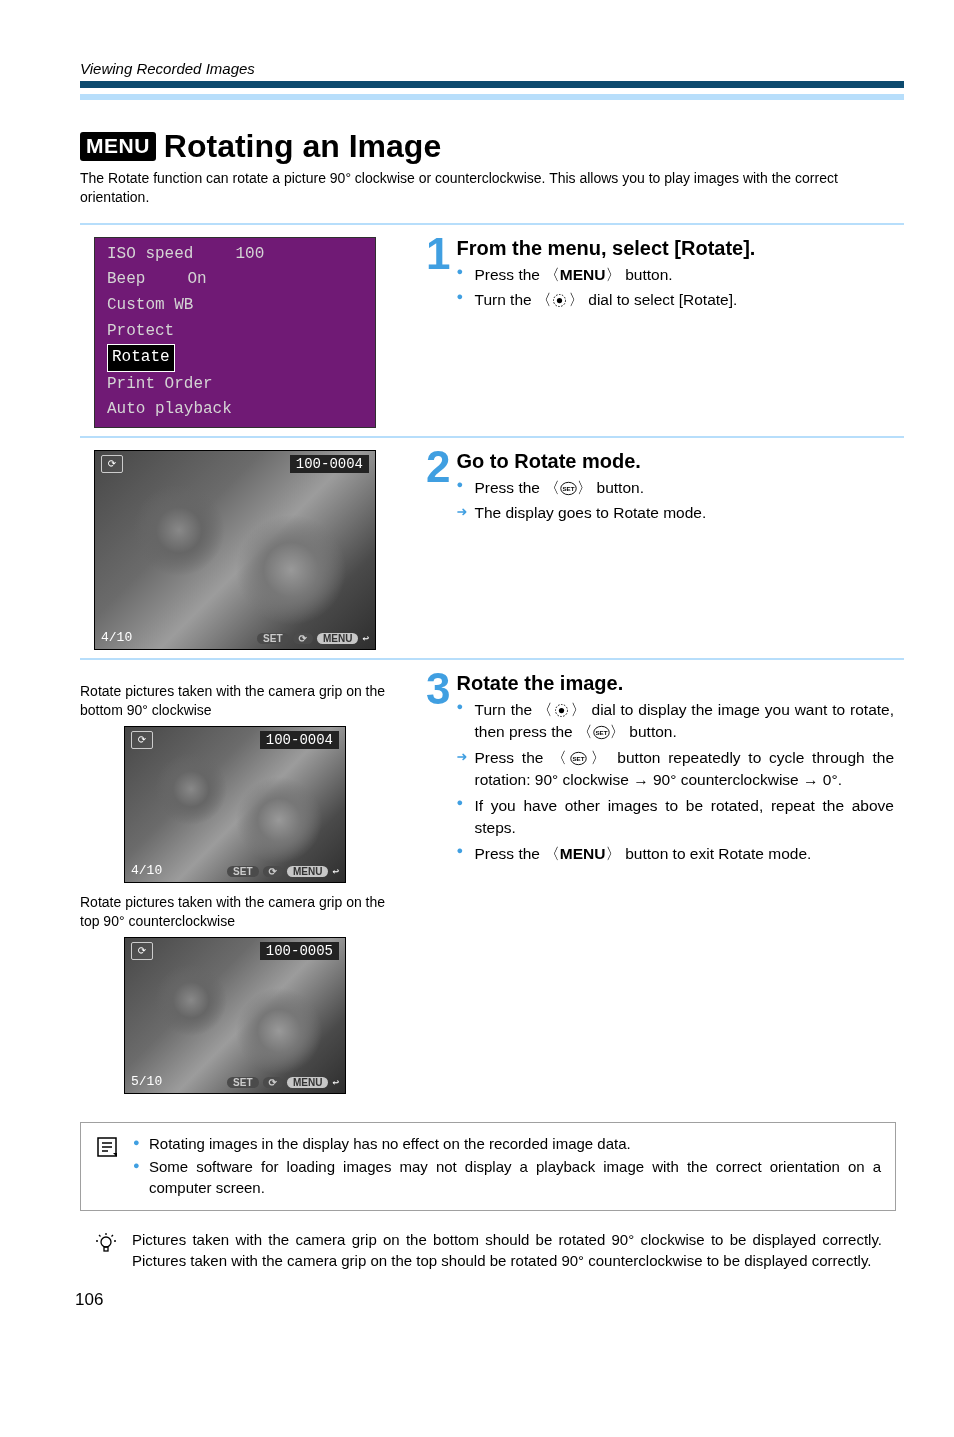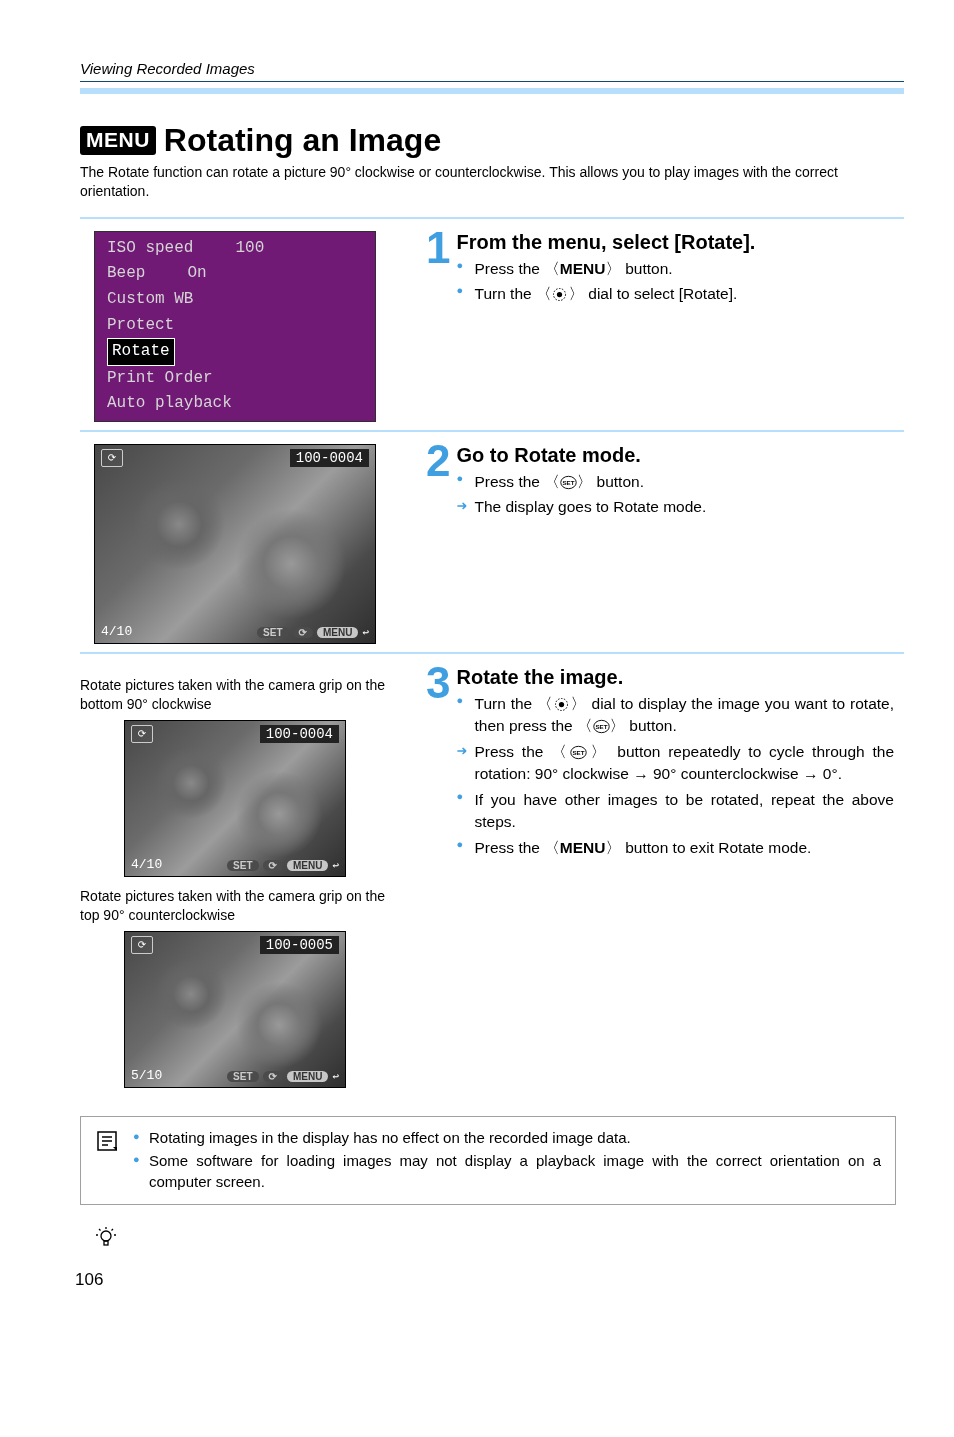--- a/index.html
+++ b/index.html
@@ -11,21 +11,21 @@
   }
   .page {
     padding: 60px 50px 40px 80px;
     position: relative;
     box-sizing: border-box;
     width: 954px;
   }
   .header-breadcrumb {
     font-style: italic;
     font-size: 15px;
-    border-bottom: 1px solid #0c4a6e;
+    border-bottom: 7px solid #0c4a6e;
     padding-bottom: 4px;
     margin-bottom: 6px;
   }
   .hr-blue {
     height: 6px;
     background: #b7defb;
     margin-bottom: 28px;
   }
   .title-row {
     display: flex;
@@ -440,16 +440,17 @@
       <svg viewBox="0 0 24 24">
           <circle cx="12" cy="11" r="5" fill="none" stroke="#000" stroke-width="1.3"></circle>
           <rect x="10" y="16" width="4" height="4" fill="none" stroke="#000" stroke-width="1.3"></rect>
           <line x1="12" y1="2" x2="12" y2="4" stroke="#000" stroke-width="1.3"></line>
           <line x1="4" y1="10" x2="2" y2="10" stroke="#000" stroke-width="1.3"></line>
           <line x1="22" y1="10" x2="20" y2="10" stroke="#000" stroke-width="1.3"></line>
           <line x1="5" y1="4" x2="6.5" y2="5.5" stroke="#000" stroke-width="1.3"></line>
           <line x1="19" y1="4" x2="17.5" y2="5.5" stroke="#000" stroke-width="1.3"></line>
         </svg>
     </div>
+    <div class="tip-text">Pictures taken with the camera grip on the bottom should be rotated 90° clockwise to be displayed correctly. Pictures taken with the camera grip on the top should be rotated 90° counterclockwise to be displayed correctly.</div>
   </div>
 
   <div class="page-number">106</div>
 </div>
 
 </body></html>

